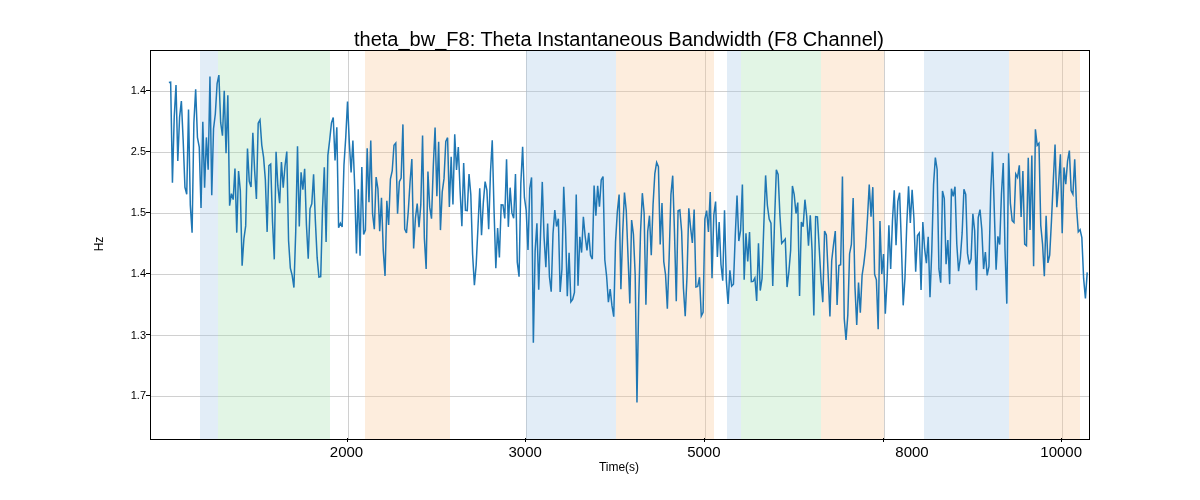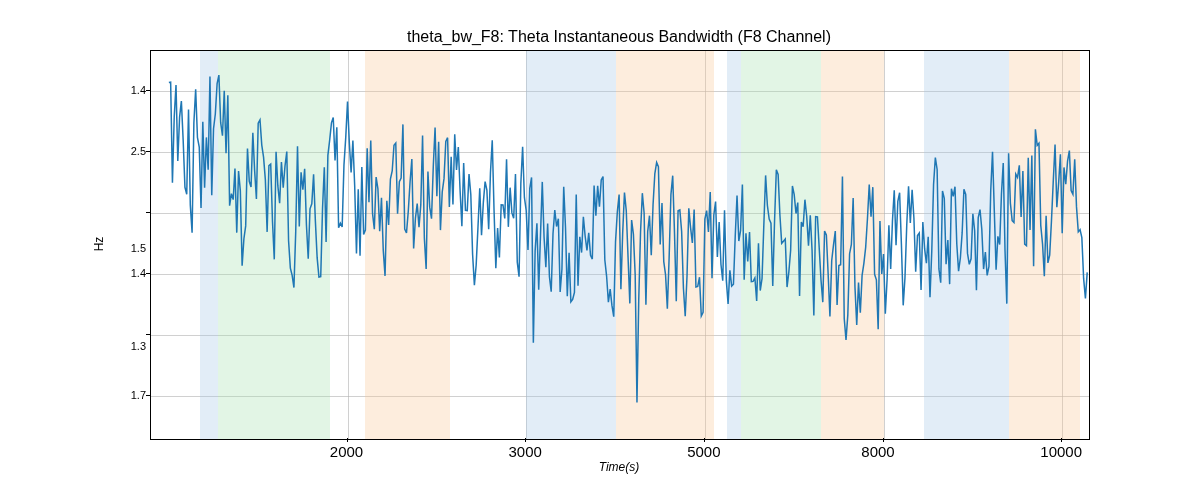--- a/index.html
+++ b/index.html
@@ -6,21 +6,21 @@
     margin: 0;
     padding: 0;
     font-family: sans-serif;
     background: #fff;
     width: 1200px;
     height: 500px;
     position: relative;
   }
   .title {
     text-align: center;
-    font-size: 16px;
+    font-size: 20px;
     position: absolute;
     top: 28px;
     left: 150px;
     width: 938px;
   }
   .plot-area {
     position: absolute;
     left: 150px;
     top: 50px;
     width: 938px;
@@ -44,21 +44,20 @@
     transform: rotate(-90deg);
     white-space: nowrap;
   }
   .xlabel {
     position: absolute;
     left: 150px;
     top: 460px;
     width: 938px;
     text-align: center;
     font-size: 12px;
-    font-style: italic;
   }
   .ytick {
     position: absolute;
     right: 1054px;
     font-size: 11px;
     transform: translateY(-50%);
     text-align: right;
     width: 40px;
   }
   .ytick-mark, .xtick-mark {
@@ -144,32 +143,32 @@
     <div class="shade blue" style="left: 49.1333px; width: 17.8667px;"></div>
   <svg class="line" viewBox="0 0 938 388" preserveAspectRatio="none">
     <path id="series-path" d="M17.87 31.55 L19.65 31.13 L21.44 131.75 L23.23 65.80 L25.01 34.14 L26.80 110.02 L28.59 66.17 L30.37 50.09 L32.16 88.95 L33.95 136.28 L35.73 143.24 L37.52 58.49 L39.31 154.15 L41.09 181.69 L42.88 71.69 L44.67 38.27 L46.45 86.43 L48.24 96.10 L50.03 156.97 L51.81 70.88 L53.60 136.68 L55.39 86.41 L57.17 118.74 L58.96 25.61 L60.75 144.20 L62.53 77.71 L64.32 63.02 L66.11 32.68 L67.89 24.04 L69.68 71.68 L71.47 84.72 L73.25 39.87 L75.04 102.21 L76.83 44.24 L78.61 154.74 L80.40 142.66 L82.19 148.65 L83.97 117.54 L85.76 181.64 L87.55 120.03 L89.33 139.84 L91.12 214.70 L92.91 187.72 L94.69 174.89 L96.48 97.54 L98.27 130.28 L100.05 136.05 L101.84 81.82 L103.63 119.66 L105.41 148.02 L107.20 72.09 L108.99 68.87 L110.77 94.12 L112.56 106.16 L114.35 128.63 L116.13 180.89 L117.92 114.66 L119.71 113.03 L121.49 170.44 L123.28 208.35 L125.07 100.72 L126.85 134.92 L128.64 152.16 L130.43 110.96 L132.21 136.70 L134.00 115.11 L135.79 100.60 L137.57 189.70 L139.36 217.10 L141.15 224.31 L142.93 236.55 L144.72 180.86 L146.51 95.15 L148.29 175.43 L150.08 121.37 L151.87 138.75 L153.65 117.82 L155.44 173.92 L157.23 207.70 L159.01 157.87 L160.80 152.79 L162.59 123.38 L164.37 169.87 L166.16 206.93 L167.95 226.11 L169.73 225.72 L171.52 157.84 L173.31 116.25 L175.09 190.91 L176.88 104.31 L178.67 89.21 L180.45 71.80 L182.24 66.48 L184.03 109.44 L185.81 76.25 L187.60 176.81 L189.39 172.20 L191.17 176.00 L192.96 114.15 L194.75 86.34 L196.53 50.50 L198.32 91.60 L200.11 121.35 L201.89 89.51 L203.68 134.59 L205.47 202.56 L207.25 138.26 L209.04 204.75 L210.83 116.11 L212.61 183.38 L214.40 178.98 L216.19 97.36 L217.97 151.31 L219.76 89.55 L221.55 162.71 L223.33 178.11 L225.12 126.10 L226.91 137.73 L228.69 180.33 L230.48 146.90 L232.27 199.56 L234.05 224.88 L235.84 149.81 L237.63 174.04 L239.41 128.00 L241.20 119.95 L242.99 94.25 L244.77 92.12 L246.56 162.69 L248.35 130.67 L250.13 127.03 L251.92 73.40 L253.71 177.98 L255.49 181.95 L257.28 160.28 L259.07 130.74 L260.85 108.00 L262.64 197.44 L264.43 167.25 L266.21 152.57 L268.00 176.28 L269.79 153.90 L271.57 84.43 L273.36 187.11 L275.15 217.87 L276.93 120.62 L278.72 156.15 L280.51 167.71 L282.29 115.28 L284.08 76.50 L285.87 145.25 L287.65 90.81 L289.44 179.10 L291.23 140.95 L293.01 127.63 L294.80 90.47 L296.59 86.69 L298.37 155.96 L300.16 105.80 L301.95 153.51 L303.73 83.36 L305.52 119.05 L307.31 96.13 L309.09 139.58 L310.88 175.12 L312.67 111.91 L314.45 159.37 L316.24 159.56 L318.03 123.12 L319.81 143.57 L321.60 203.33 L323.39 234.12 L325.17 213.95 L326.96 176.45 L328.75 137.32 L330.53 184.28 L332.32 151.66 L334.11 130.55 L335.89 139.18 L337.68 178.17 L339.47 121.28 L341.25 89.32 L343.04 158.96 L344.83 217.21 L346.61 177.00 L348.40 206.55 L350.19 153.77 L351.97 153.88 L353.76 167.48 L355.55 108.18 L357.33 175.85 L359.12 136.67 L360.91 161.88 L362.69 167.19 L364.48 123.09 L366.27 211.10 L368.05 225.63 L369.84 132.38 L371.63 95.68 L373.41 146.42 L375.20 159.51 L376.99 199.04 L378.77 137.30 L380.56 126.42 L382.35 291.80 L384.13 199.85 L385.92 172.19 L387.71 238.62 L389.49 184.35 L391.28 130.90 L393.07 186.13 L394.85 216.24 L396.64 172.62 L398.43 225.73 L400.21 240.66 L402.00 182.68 L403.79 159.12 L405.57 175.49 L407.36 167.72 L409.15 240.88 L410.93 218.23 L412.72 135.66 L414.51 176.66 L416.29 245.21 L418.08 201.66 L419.87 250.78 L421.65 248.39 L423.44 241.51 L425.23 143.60 L427.01 234.77 L428.80 185.90 L430.59 201.54 L432.37 165.74 L434.16 185.23 L435.95 199.44 L437.73 181.89 L439.52 204.36 L441.31 208.05 L443.09 134.57 L444.88 164.69 L446.67 134.92 L448.45 155.76 L450.24 128.91 L452.03 125.50 L453.81 208.74 L455.60 225.07 L457.39 251.23 L459.17 238.10 L460.96 254.65 L462.75 265.69 L464.53 190.86 L466.32 160.87 L468.11 143.56 L469.89 238.18 L471.68 181.94 L473.47 141.47 L475.25 159.53 L477.04 205.96 L478.83 252.40 L480.61 169.06 L482.40 183.16 L484.19 224.06 L485.97 351.57 L487.76 248.10 L489.55 180.73 L491.33 142.18 L493.12 161.94 L494.91 253.68 L496.69 180.56 L498.48 164.67 L500.27 204.19 L502.05 153.80 L503.84 122.58 L505.63 111.43 L507.41 115.73 L509.20 193.39 L510.99 151.97 L512.77 210.61 L514.56 223.90 L516.35 257.63 L518.13 206.53 L519.92 143.58 L521.71 124.67 L523.49 181.64 L525.28 250.14 L527.07 159.78 L528.85 158.96 L530.64 180.48 L532.43 237.30 L534.21 265.19 L536.00 225.54 L537.79 157.39 L539.57 176.57 L541.36 191.91 L543.15 158.43 L544.93 236.06 L546.72 235.47 L548.51 226.17 L550.29 265.01 L552.08 261.40 L553.87 168.06 L555.65 159.53 L557.44 180.95 L559.23 140.95 L561.01 227.16 L562.80 164.15 L564.59 150.56 L566.37 206.02 L568.16 171.15 L569.95 213.24 L571.73 229.78 L573.52 159.22 L575.31 229.41 L577.09 252.99 L578.88 219.35 L580.67 235.14 L582.45 233.19 L584.24 185.09 L586.03 144.53 L587.81 190.09 L589.60 179.37 L591.39 133.47 L593.17 228.72 L594.96 182.25 L596.75 210.49 L598.53 181.00 L600.32 230.73 L602.11 230.42 L603.89 226.97 L605.68 249.88 L607.47 192.27 L609.25 239.56 L611.04 227.55 L612.83 174.06 L614.61 124.41 L616.40 154.52 L618.19 168.16 L619.97 172.19 L621.76 234.95 L623.55 170.04 L625.33 118.77 L627.12 123.52 L628.91 163.94 L630.69 192.36 L632.48 190.30 L634.27 188.04 L636.05 236.06 L637.84 221.09 L639.63 199.48 L641.41 134.90 L643.20 143.58 L644.99 162.51 L646.77 151.58 L648.56 244.88 L650.35 170.96 L652.13 175.81 L653.92 148.69 L655.71 165.24 L657.49 194.69 L659.28 164.24 L661.07 199.34 L662.85 264.52 L664.64 165.58 L666.43 165.91 L668.21 196.93 L670.00 228.94 L671.79 251.15 L673.57 180.11 L675.36 183.84 L677.15 222.91 L678.93 265.37 L680.72 209.44 L682.51 193.79 L684.29 180.13 L686.08 254.02 L687.87 214.60 L689.65 213.79 L691.44 125.56 L693.23 267.51 L695.01 288.96 L696.80 264.12 L698.59 202.71 L700.37 193.42 L702.16 146.95 L703.95 235.71 L705.73 274.01 L707.52 231.63 L709.31 261.71 L711.09 224.43 L712.88 212.30 L714.67 196.36 L716.45 167.78 L718.24 133.56 L720.03 165.72 L721.81 136.17 L723.60 223.34 L725.39 228.84 L727.17 278.12 L728.96 170.11 L730.75 223.05 L732.53 203.12 L734.32 262.70 L736.11 228.24 L737.89 174.38 L739.68 217.92 L741.47 169.57 L743.25 139.36 L745.04 194.19 L746.83 150.42 L748.61 141.66 L750.40 193.12 L752.19 254.35 L753.97 226.76 L755.76 173.74 L757.55 135.38 L759.33 171.97 L761.12 138.84 L762.91 166.97 L764.69 220.71 L766.48 184.54 L768.27 182.03 L770.05 239.04 L771.84 171.04 L773.63 197.95 L775.41 212.17 L777.20 185.75 L778.99 246.17 L780.77 200.17 L782.56 133.55 L784.35 106.56 L786.13 118.49 L787.92 217.95 L789.71 231.75 L791.49 139.91 L793.28 147.40 L795.07 213.25 L796.85 189.10 L798.64 233.15 L800.43 137.77 L802.21 145.41 L804.00 135.71 L805.79 192.94 L807.57 220.11 L809.36 207.00 L811.15 181.91 L812.93 138.23 L814.72 143.31 L816.51 202.38 L818.29 213.34 L820.08 207.81 L821.87 162.83 L823.65 179.69 L825.44 239.28 L827.23 166.54 L829.01 158.64 L830.80 178.24 L832.59 218.08 L834.37 200.99 L836.16 224.40 L837.95 215.54 L839.73 139.68 L841.52 100.84 L843.31 160.11 L845.09 218.79 L846.88 185.36 L848.67 193.50 L850.45 142.97 L852.24 111.97 L854.03 199.97 L855.81 252.64 L857.60 102.30 L859.39 152.24 L861.17 169.68 L862.96 171.52 L864.75 123.11 L866.53 126.46 L868.32 114.28 L870.11 165.92 L871.89 119.96 L873.68 193.08 L875.47 194.69 L877.25 106.70 L879.04 179.02 L880.83 104.62 L882.61 215.32 L884.40 78.38 L886.19 94.32 L887.97 92.22 L889.76 174.34 L891.55 192.95 L893.33 225.11 L895.12 164.79 L896.91 211.94 L898.69 204.05 L900.48 169.54 L902.27 130.09 L904.05 93.42 L905.84 156.22 L907.63 132.08 L909.41 103.35 L911.20 182.21 L912.99 116.43 L914.77 133.19 L916.56 110.03 L918.35 99.64 L920.13 139.61 L921.92 143.27 L923.71 108.31 L925.49 155.64 L927.28 180.86 L929.07 178.65 L930.85 186.62 L932.64 227.67 L934.43 247.45 L936.21 221.41"></path>
   </svg>
 </div>
 
 <div class="xlabel">Time(s)</div>
 
 <div class="ytick" style="top: 395.228px;">1.7</div>
 <div class="ytick-mark" style="top: 395.228px;"></div>
-<div class="ytick" style="top: 346px; text-align: right;">1.3</div>
+<div class="ytick" style="top: 335px; text-align: right;">1.3</div>
 <div class="ytick-mark" style="top: 334.126px;"></div>
 <div class="ytick" style="top: 273.024px;">1.4</div>
 <div class="ytick-mark" style="top: 273.024px;"></div>
-<div class="ytick" style="top: 211.921px; margin-top: 36px;">1.5</div>
+<div class="ytick" style="top: 211.921px;">1.5</div>
 <div class="ytick-mark" style="top: 211.921px;"></div>
 <div class="ytick" style="top: 150.819px;">2.5</div>
 <div class="ytick-mark" style="top: 150.819px;"></div>
 <div class="ytick" style="top: 89.7165px;">1.4</div>
 <div class="ytick-mark" style="top: 89.7165px;"></div>
 <div class="xtick" style="left: 346.533px;">2000</div>
 <div class="xtick-mark" style="left: 346.533px;"></div>
 <div class="xtick" style="left: 525.2px;">3000</div>
 <div class="xtick-mark" style="left: 525.2px;"></div>
 <div class="xtick" style="left: 703.867px;">5000</div>
 <div class="xtick-mark" style="left: 703.867px;"></div>
-<div class="xtick" style="left: 878px; text-align: right;">8000</div>
+<div class="xtick" style="left: 912px; text-align: right;">8000</div>
 <div class="xtick-mark" style="left: 882.533px;"></div>
 <div class="xtick" style="left: 1061.2px; text-align: right;">10000</div>
 <div class="xtick-mark" style="left: 1061.2px;"></div>
 
 </body></html>

